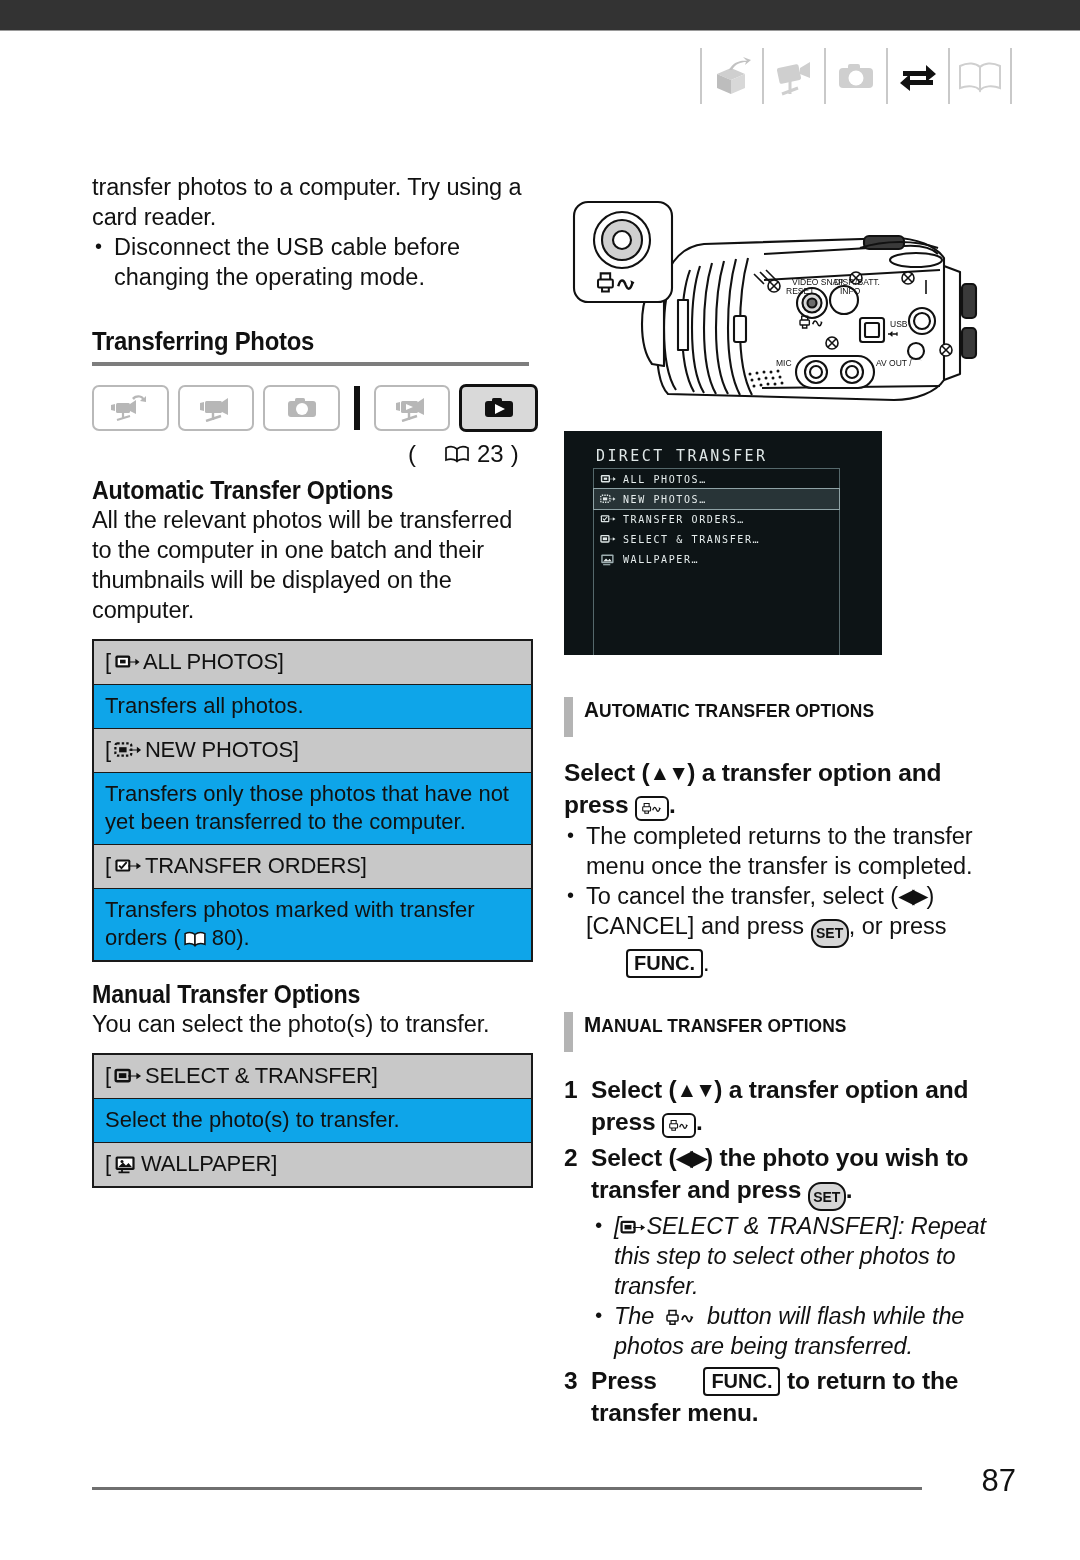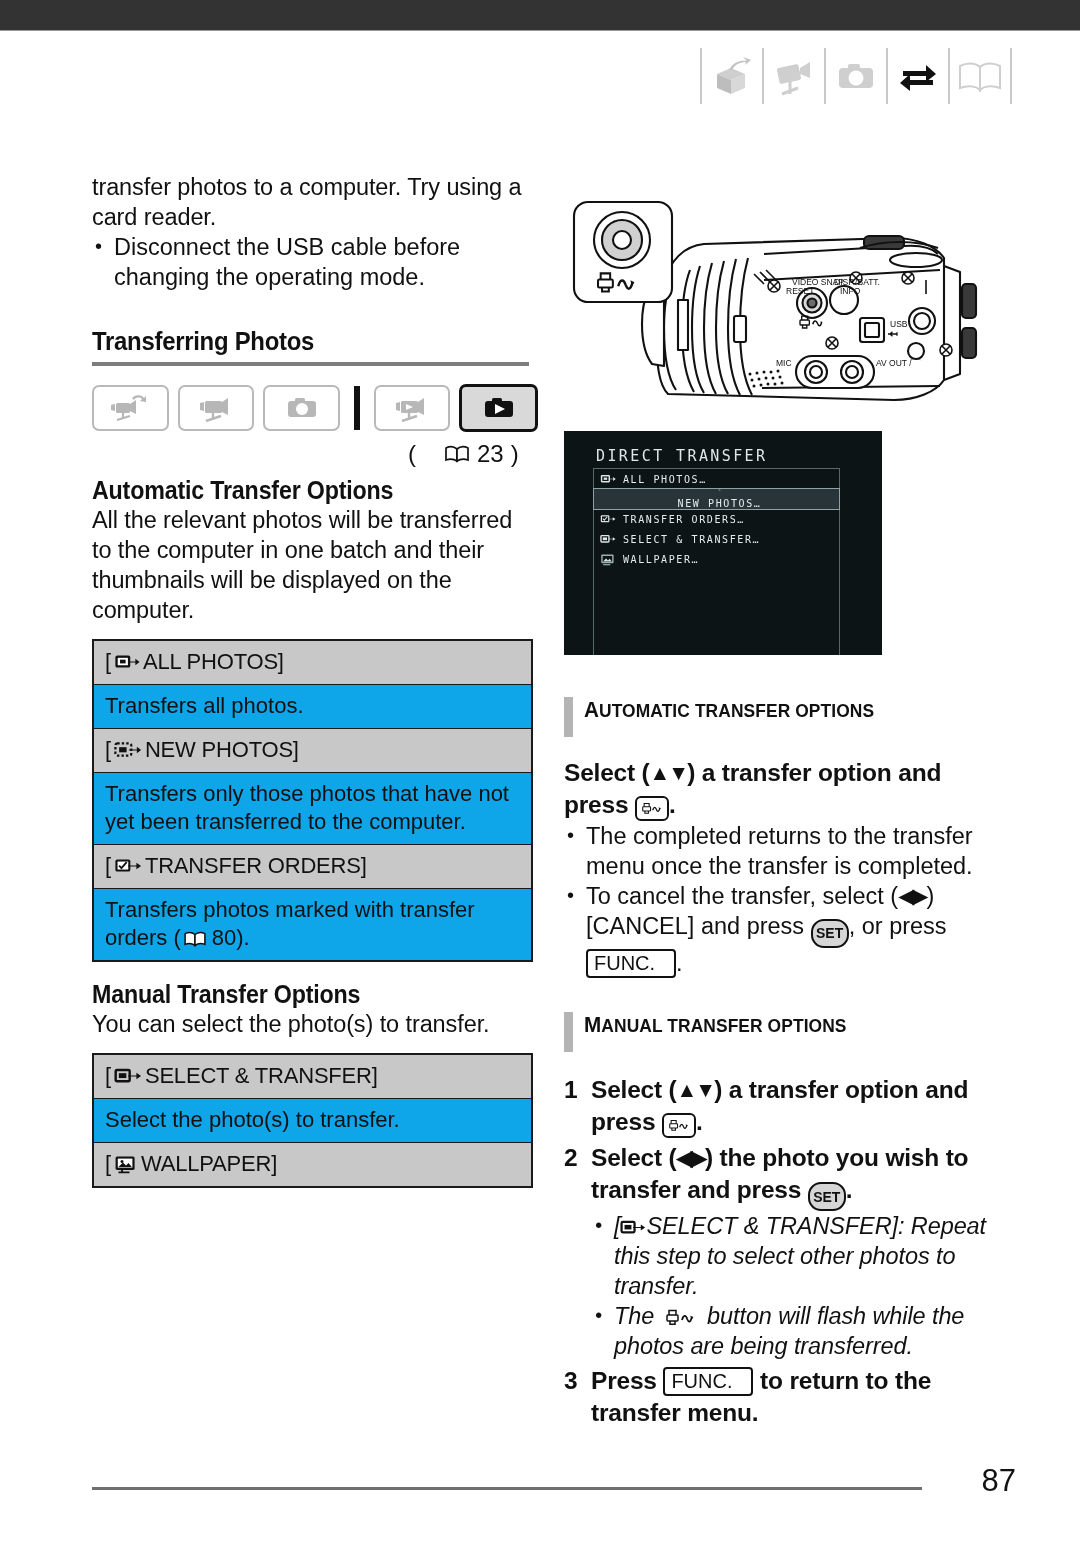--- a/index.html
+++ b/index.html
@@ -88,21 +88,21 @@
   }
   .lcd-title{
     position:absolute;left:32px;top:16px;color:#dfe7e7;
     font-family:"DejaVu Sans Mono", monospace;font-size:15px;letter-spacing:2.4px;
   }
   .lcd-list{position:absolute;left:29px;top:37px;width:245px;border:1px solid #55686b;}
   .lcd-row{
     height:20px;display:flex;align-items:center;gap:7px;padding-left:6px;
     color:#e6eded;font-family:"DejaVu Sans Mono", monospace;font-size:10px;letter-spacing:1.6px;
   }
-  .lcd-row.hl{background:#283437;outline:1px solid #8fa3a6;flex-direction:column;}
+  .lcd-row.hl{background:#283437;outline:1px solid #8fa3a6;}
   .lcd-pad{height:92px;}
 
   
   .rhead{display:flex;align-items:flex-start;gap:11px;margin-top:0;}
   .rbar{width:9px;height:40px;background:#b4b4b4;flex:none;}
   .rhead-txt{
     font-size:22px;font-weight:bold;letter-spacing:0.1px;
     transform:scaleX(0.94);transform-origin:left center;
     white-space:nowrap;
   }
@@ -118,22 +118,22 @@
   ul.sub-b{margin:0;padding:0;list-style:none;font-style:italic;}
   ul.sub-b li{
     font-size:23.5px;line-height:30px;font-weight:normal;
     padding-left:23px;position:relative;letter-spacing:-0.1px;
   }
   ul.sub-b li::before{content:"\2022";position:absolute;left:4px;top:-1px;font-size:20px;}
 
   
   .chip-func{
     display:inline-block;border:2px solid #111;border-radius:4px;
-    padding:0px 19px 1px 6px;font-size:20px;font-weight:normal;line-height:24px;
-    vertical-align:1px;letter-spacing:0;
+    padding:0px 6px 1px 6px;font-size:20px;font-weight:bold;line-height:24px;
+    vertical-align:1px;letter-spacing:0;margin-left:40px;
   }
   .chip-set{
     display:inline-flex;align-items:center;justify-content:center;
     width:34px;height:25px;border:2px solid #111;border-radius:13px;
     background:#d6d6d6;font-size:14px;font-weight:bold;letter-spacing:0;
     vertical-align:-4px;
   }
   .chip-print{
     display:inline-flex;align-items:center;justify-content:center;gap:4px;
     border:2px solid #111;border-radius:6px;padding:1px 5px;

